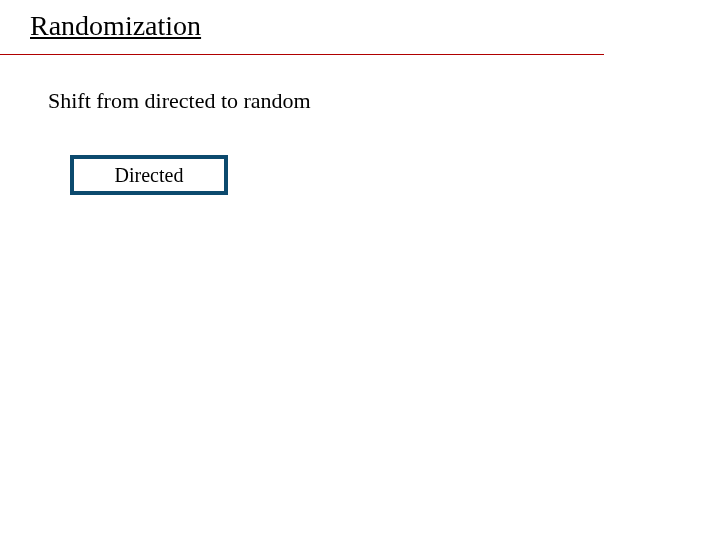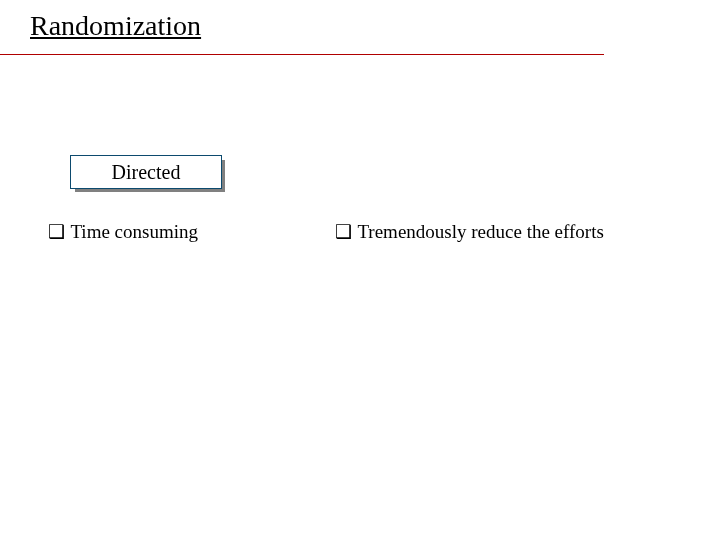--- a/index.html
+++ b/index.html
@@ -46,21 +46,21 @@
     left: 5px;
     width: 150px;
     height: 32px;
     background: #808080;
   }
   .box-front {
     position: relative;
     width: 150px;
     height: 32px;
     background: #ffffff;
-    border: 1px solid #0c4a6e;
+    border: 4px solid #0c4a6e;
     text-align: center;
     font-size: 20px;
     line-height: 32px;
   }
   .box-left { left: 70px; top: 155px; }
   .box-right { left: 360px; top: 155px; }
 
   .col {
     position: absolute;
     font-size: 19px;
@@ -86,34 +86,27 @@
   }
 </style>
 </head>
 <body>
 
 <div class="slide">
 
   <div class="title">Randomization</div>
   <div class="divider"></div>
 
+  <div class="subtitle">Shift from directed to random</div>
 
   <div class="box-wrap box-left">
     <div class="box-shadow"></div>
     <div class="box-front">Directed</div>
   </div>
 
 
   <div class="col col-left">
-    <div class="item">
-      <span class="bullet">❑</span>
-      <span>Time consuming</span>
-    </div>
   </div>
 
   <div class="col col-right">
-    <div class="item">
-      <span class="bullet">❑</span>
-      <span>Tremendously reduce the efforts</span>
-    </div>
   </div>
 
 </div>
 
 </body></html>

